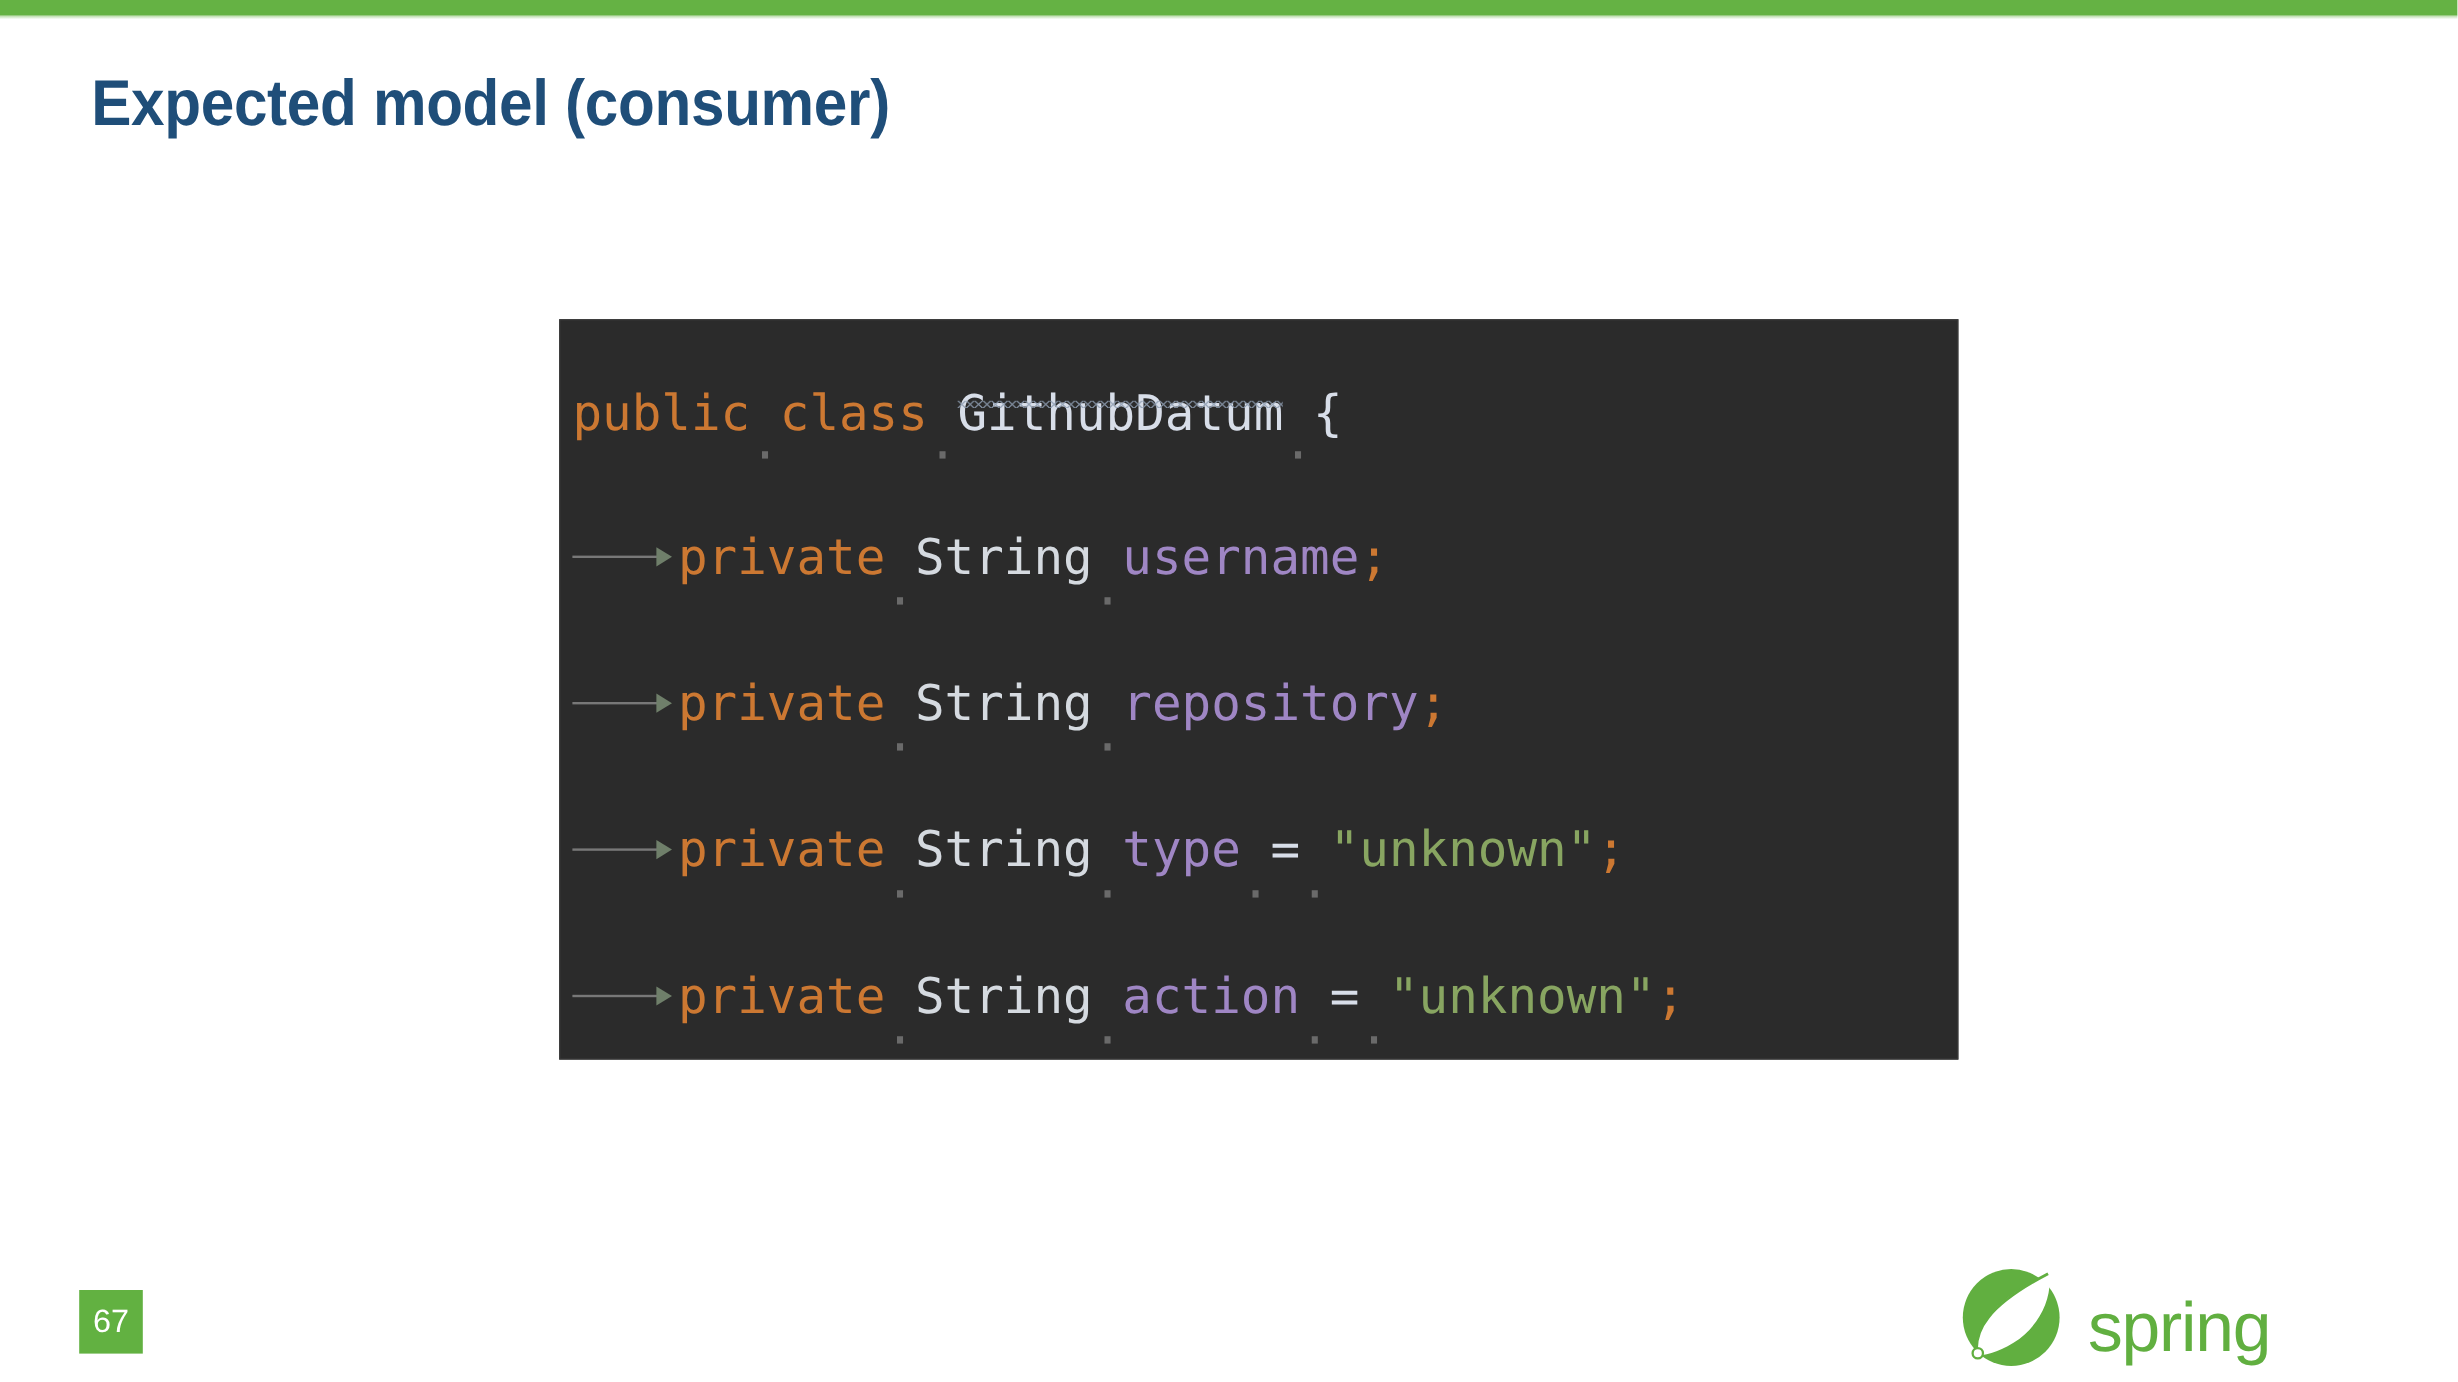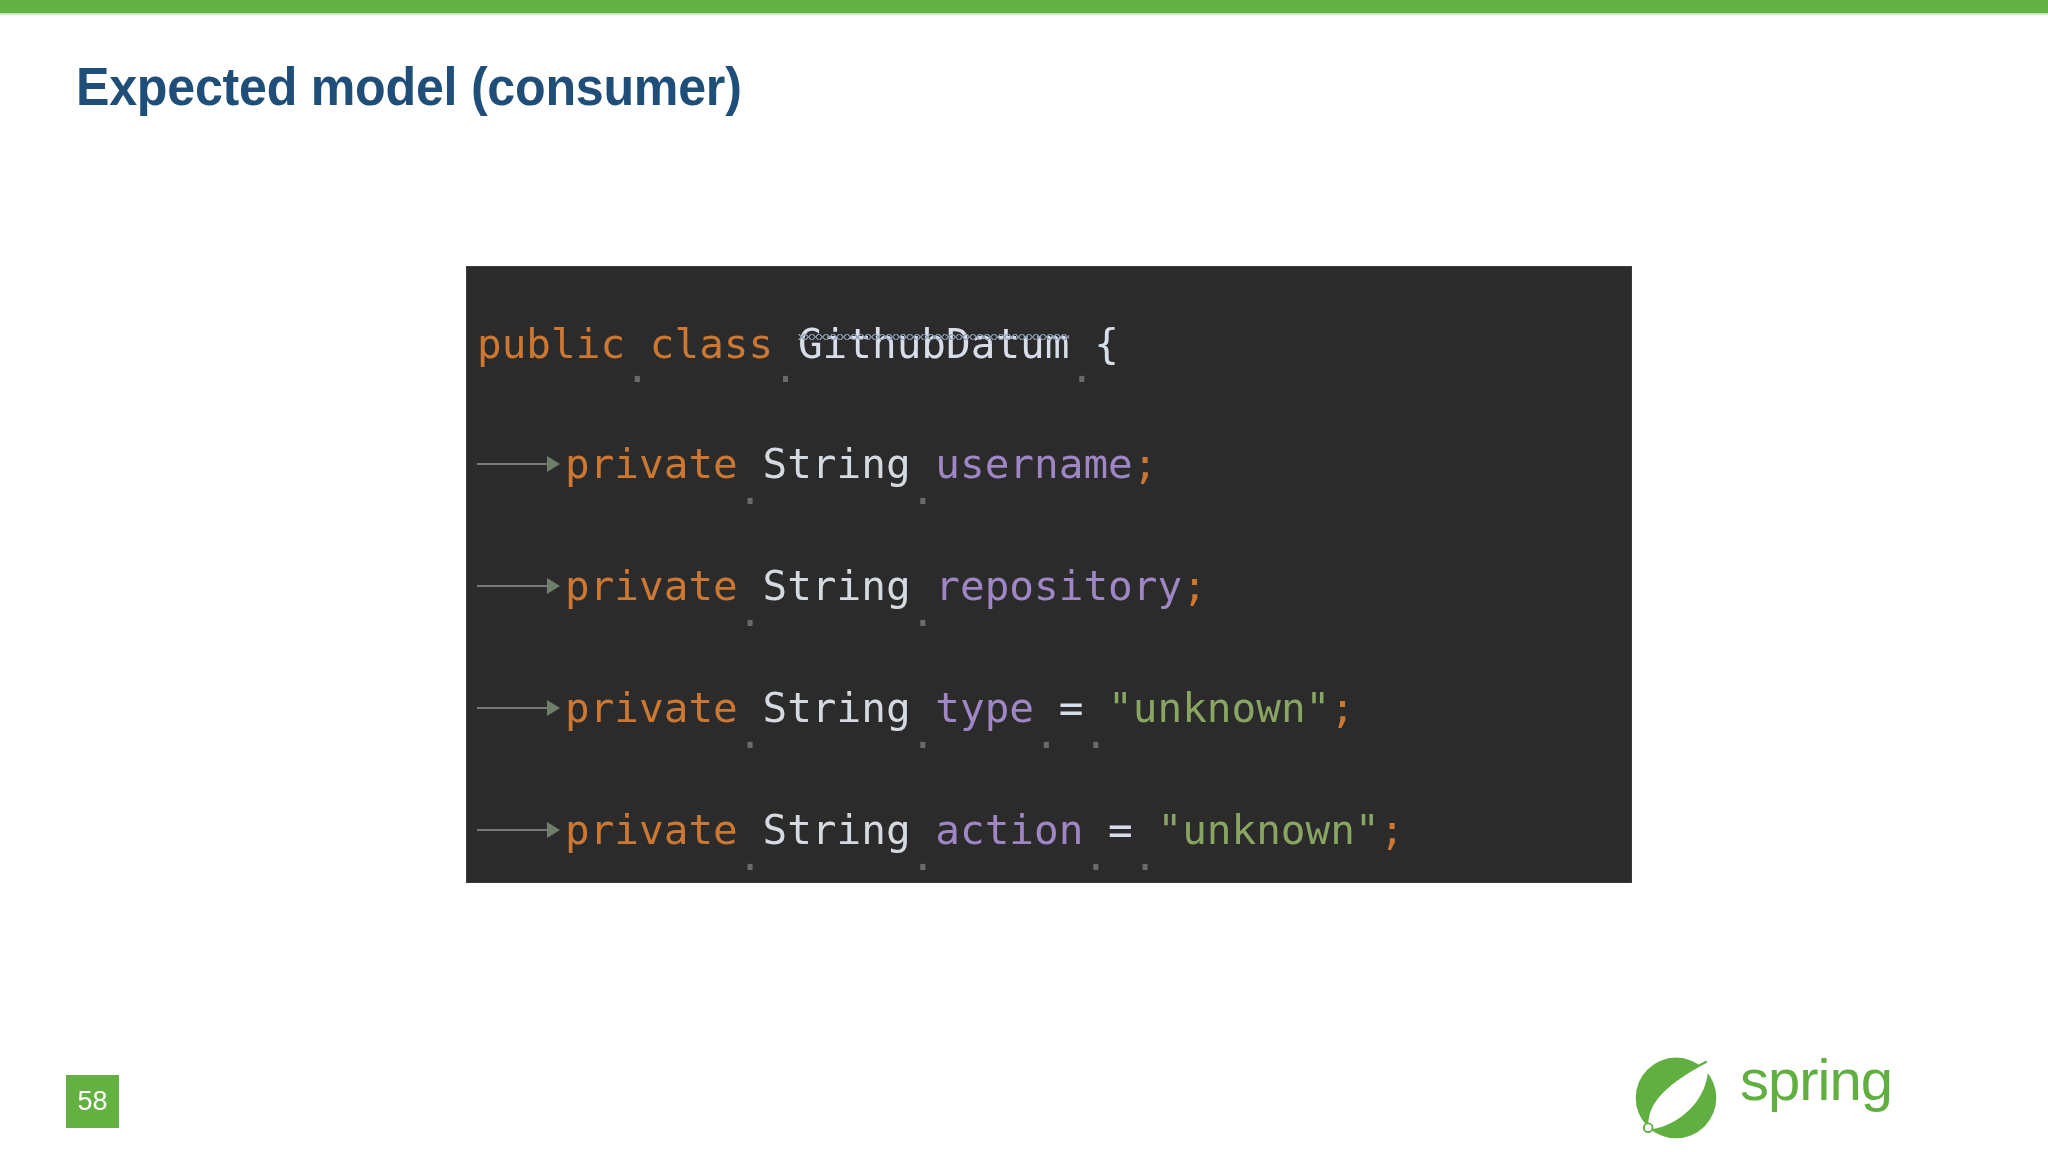--- a/index.html
+++ b/index.html
@@ -163,21 +163,21 @@
     align-items: center;
     justify-content: center;
   }
 
   
   .spring-logo {
     position: absolute;
     right: 48px;
     top: 1048px;
     display: flex;
-    align-items: flex-start;
+    align-items: flex-end;
     gap: 16px;
   }
   .spring-mark { width: 96px; height: 96px; display: block; }
   .spring-word { height: 70px; display: block; }
 </style>
 </head>
 <body>
 
 <div class="top-bar"></div>
 <div class="top-bar-shadow"></div>
@@ -187,21 +187,21 @@
 <div class="code-figure">
   <div id="code-lines">
       <div class="code-line first"><span class="code-text"><span class="tok-kw" style="color: rgb(204, 120, 50);">public</span><span class="ws"> </span><span class="tok-kw" style="color: rgb(204, 120, 50);">class</span><span class="ws"> </span><span class="tok-class" style="color: rgb(216, 222, 233);">GithubDatum<span class="squiggle"></span></span><span class="ws"> </span><span class="tok-brace" style="color: rgb(216, 222, 233);">{</span></span></div>
       <div class="code-line indented"><span class="tab-guide"><span class="shaft"></span><span class="head"></span></span><span class="code-text"><span class="tok-kw" style="color: rgb(204, 120, 50);">private</span><span class="ws"> </span><span class="tok-type" style="color: rgb(213, 218, 224);">String</span><span class="ws"> </span><span class="tok-field" style="color: rgb(159, 134, 196);">username</span><span class="tok-punct" style="color: rgb(204, 120, 50);">;</span></span></div>
       <div class="code-line indented"><span class="tab-guide"><span class="shaft"></span><span class="head"></span></span><span class="code-text"><span class="tok-kw" style="color: rgb(204, 120, 50);">private</span><span class="ws"> </span><span class="tok-type" style="color: rgb(213, 218, 224);">String</span><span class="ws"> </span><span class="tok-field" style="color: rgb(159, 134, 196);">repository</span><span class="tok-punct" style="color: rgb(204, 120, 50);">;</span></span></div>
       <div class="code-line indented"><span class="tab-guide"><span class="shaft"></span><span class="head"></span></span><span class="code-text"><span class="tok-kw" style="color: rgb(204, 120, 50);">private</span><span class="ws"> </span><span class="tok-type" style="color: rgb(213, 218, 224);">String</span><span class="ws"> </span><span class="tok-field" style="color: rgb(159, 134, 196);">type</span><span class="ws"> </span><span class="tok-op" style="color: rgb(216, 222, 233);">=</span><span class="ws"> </span><span class="tok-string" style="color: rgb(136, 165, 97);">"unknown"</span><span class="tok-punct" style="color: rgb(204, 120, 50);">;</span></span></div>
       <div class="code-line indented"><span class="tab-guide"><span class="shaft"></span><span class="head"></span></span><span class="code-text"><span class="tok-kw" style="color: rgb(204, 120, 50);">private</span><span class="ws"> </span><span class="tok-type" style="color: rgb(213, 218, 224);">String</span><span class="ws"> </span><span class="tok-field" style="color: rgb(159, 134, 196);">action</span><span class="ws"> </span><span class="tok-op" style="color: rgb(216, 222, 233);">=</span><span class="ws"> </span><span class="tok-string" style="color: rgb(136, 165, 97);">"unknown"</span><span class="tok-punct" style="color: rgb(204, 120, 50);">;</span></span></div>
     </div>
 </div>
 
-<div class="page-badge">58</div>
+<div class="page-badge">67</div>
 
 <div class="spring-logo">
   <svg class="spring-mark" viewBox="0 0 100 100">
     <circle cx="50" cy="52" r="42" fill="#61af40"></circle>
     <path d="M83 13 C 86 36, 74 60, 52 74 C 38 83, 26 85, 19 85
              C 26 80, 40 72, 52 60 C 66 46, 76 29, 83 13 Z" fill="#ffffff"></path>
     <path d="M83 13 C 62 24, 42 36, 31 50 C 22 61, 19 74, 20 84
              C 30 83, 44 78, 56 68 C 72 55, 80 34, 83 13 Z" fill="#ffffff"></path>
     <path d="M82 14 C 61 25, 41 38, 30 52 C 22 62, 19 74, 20 84" fill="none" stroke="#61af40" stroke-width="2.5"></path>
     <circle cx="21" cy="83" r="4.5" fill="#ffffff" stroke="#61af40" stroke-width="2"></circle>

